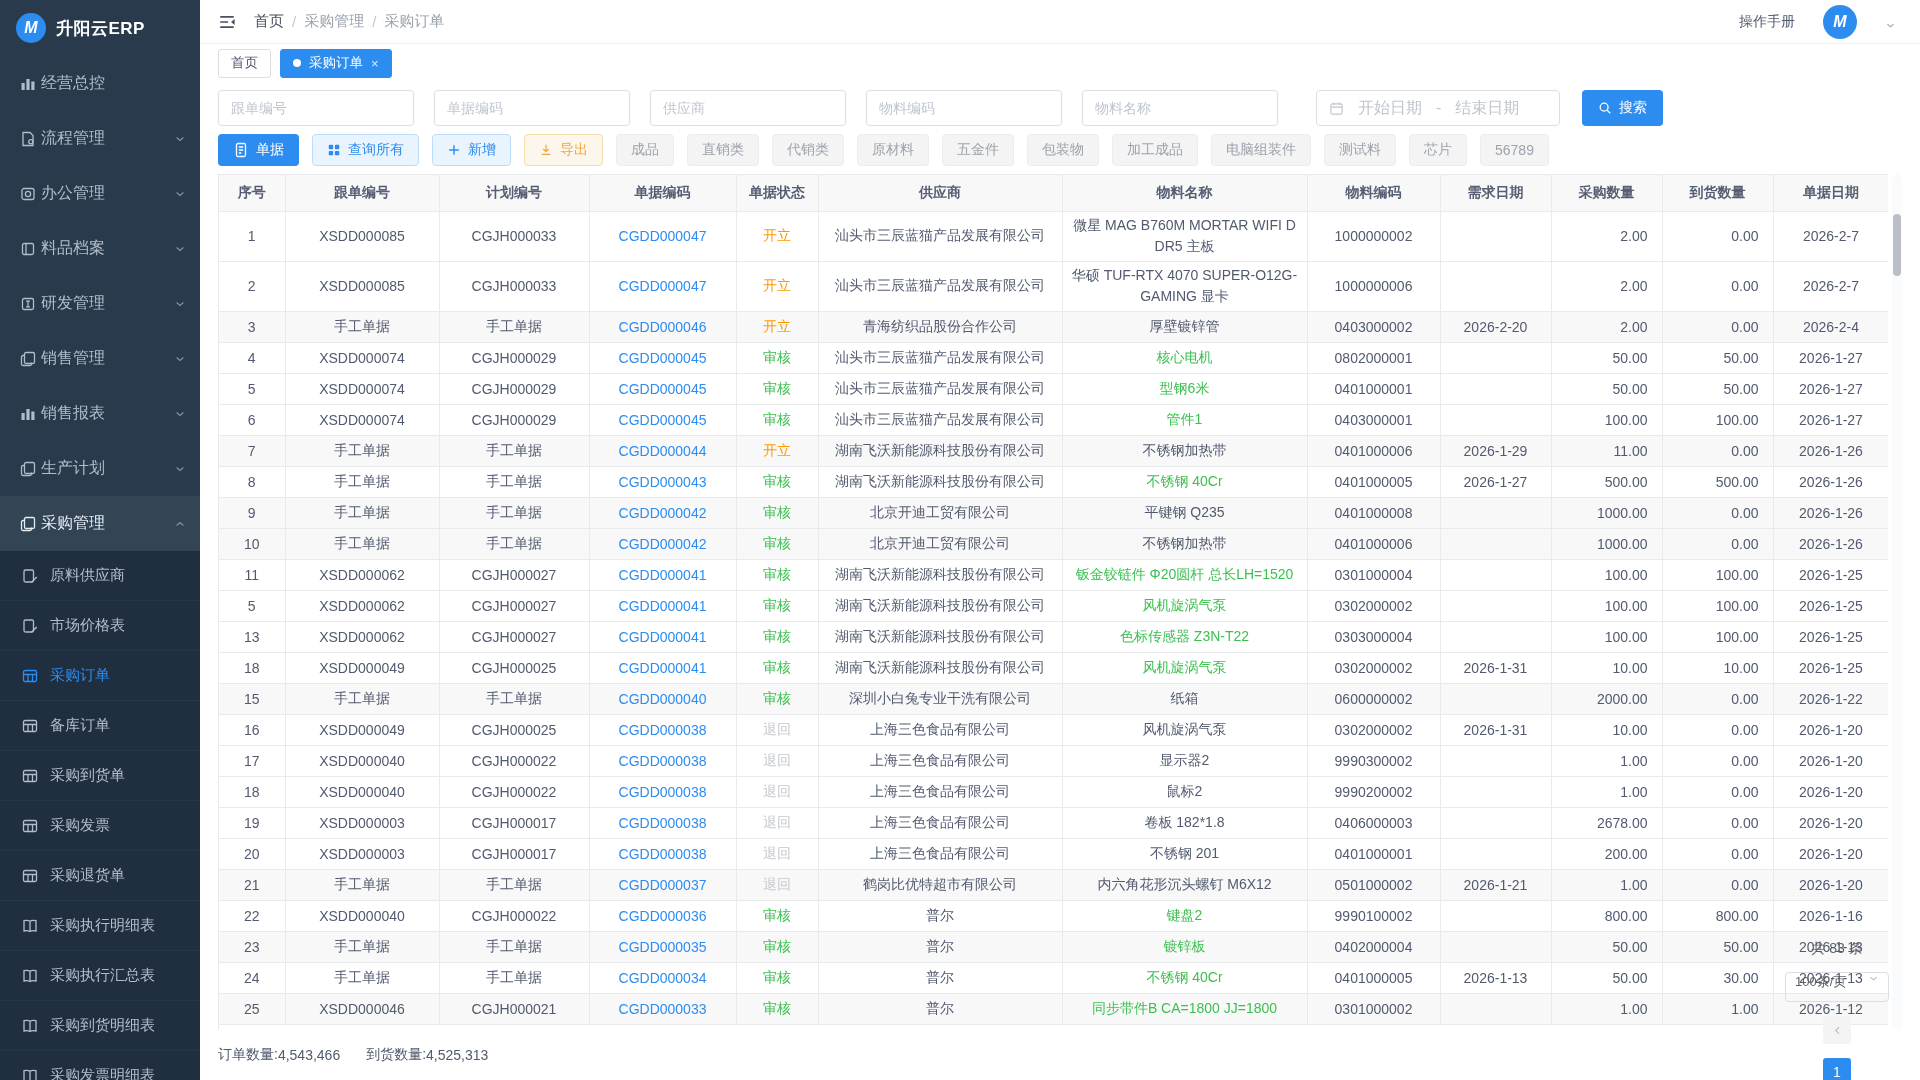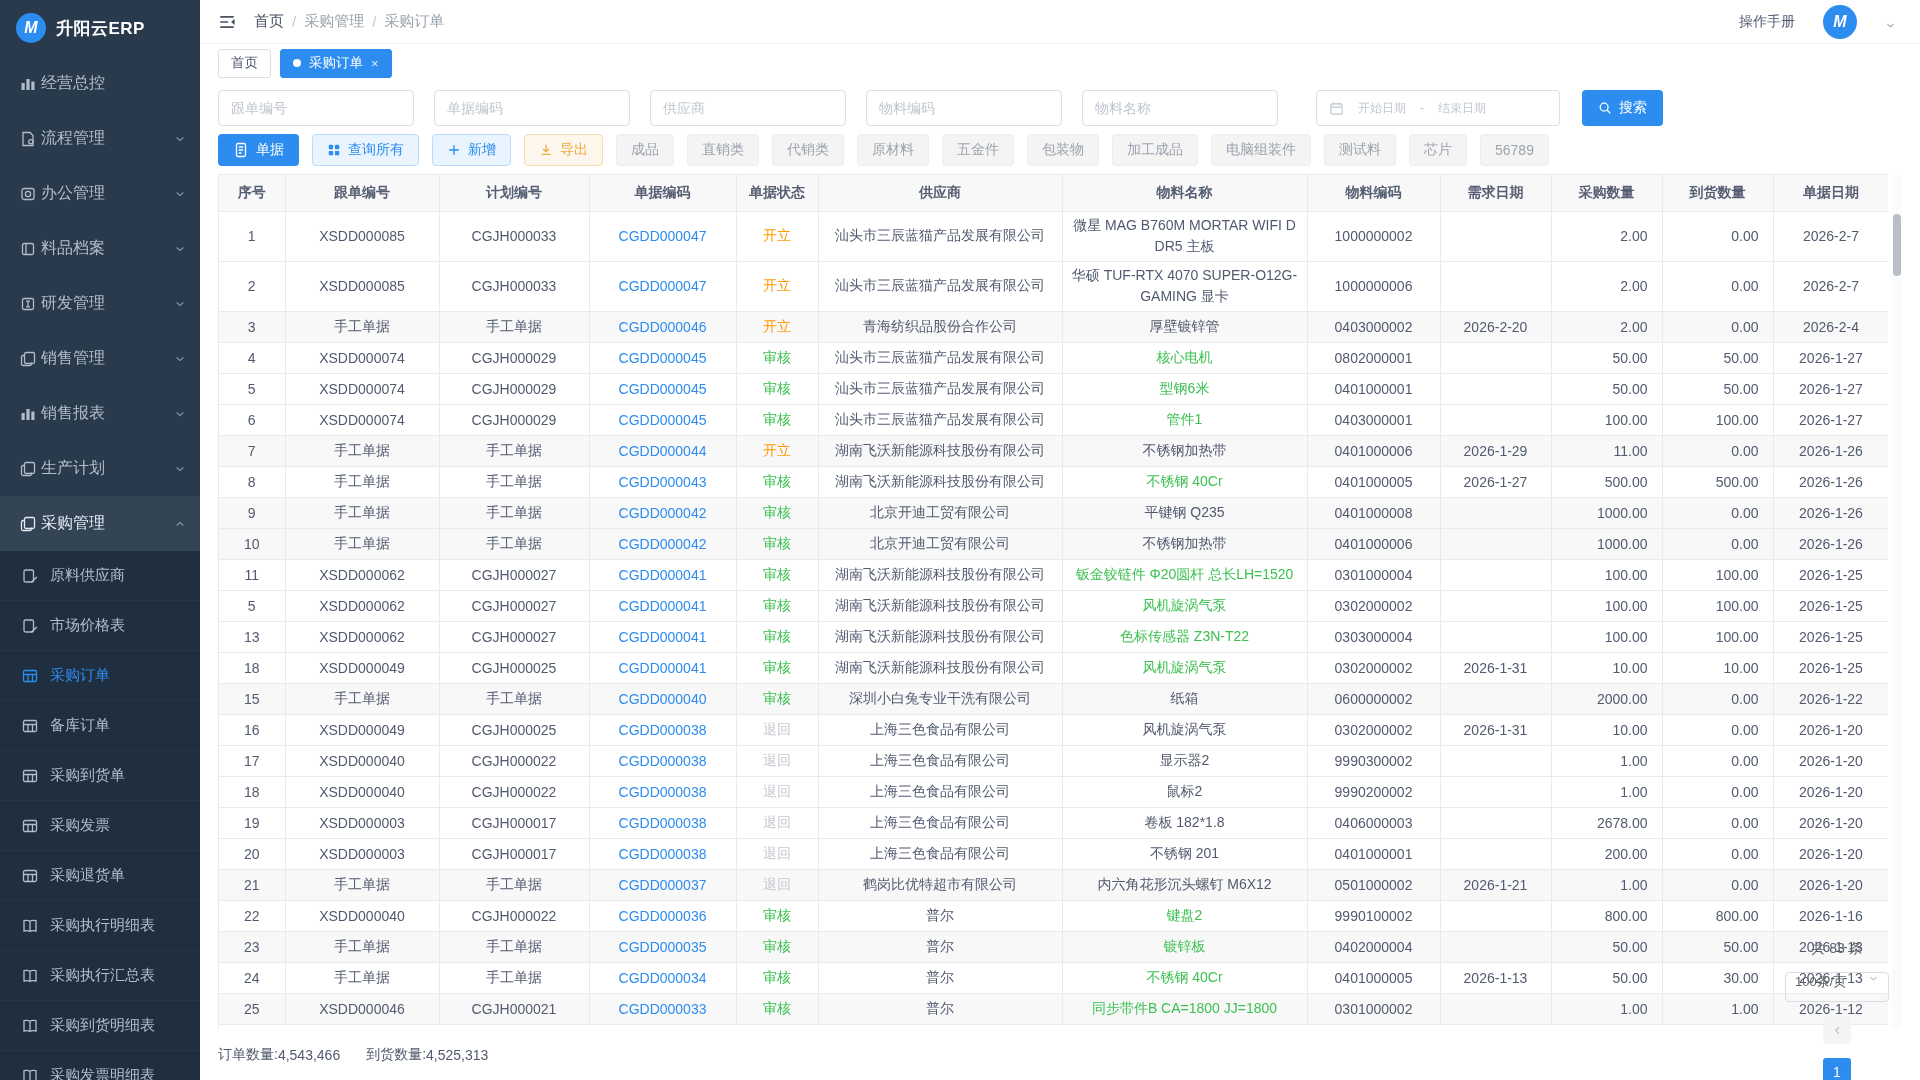--- a/index.html
+++ b/index.html
@@ -47,21 +47,21 @@
   .tab.active { background:var(--accent,#2d8cf0); border-color:var(--accent,#2d8cf0); color:#fff; }
   .tab .dot { width:8px; height:8px; border-radius:50%; background:#fff; }
   .tab .close { font-size:13px; opacity:.85; cursor:pointer; }
 
   .content { flex:1; min-height:0; display:flex; flex-direction:column; padding:0 18px; }
   .filter-row { display:flex; align-items:center; gap:20px; margin-top:8px; flex-shrink:0; }
   .f-input { width:196px; height:36px; border:1px solid #dcdee2; border-radius:4px; padding:0 12px;
     font-size:14px; color:#515a6e; outline:none; font-family:inherit; }
   ::placeholder { color:#c0c6cf; opacity:1; }
   .date-range { width:244px; height:36px; border:1px solid #dcdee2; border-radius:4px; display:flex;
-    align-items:center; gap:14px; padding:0 12px; color:#c0c6cf; font-size:12px; margin-left:18px; cursor:pointer; }
+    align-items:center; gap:14px; padding:0 12px; color:#c0c6cf; font-size:16px; margin-left:18px; cursor:pointer; }
   .date-range .cal { color:#c0c6cf; display:flex; }
   .search-btn { height:36px; padding:0 16px; margin-left:2px; background:var(--accent,#2d8cf0); color:#fff; border:none;
     border-radius:4px; font-size:14px; display:inline-flex; align-items:center; gap:7px; cursor:pointer; font-family:Liberation Mono, monospace; }
 
   .btn-row { display:flex; align-items:center; gap:13px; margin-top:8px; flex-shrink:0; }
   .btn { height:32px; padding:0 14px; border-radius:4px; font-size:14px; display:inline-flex; align-items:center;
     gap:7px; border:1px solid transparent; cursor:pointer; font-family:inherit; background:#fff; }
   .btn.primary { background:var(--accent,#2d8cf0); color:#fff; }
   .btn.light { background:#e9f4fe; border-color:#bcdcfb; color:var(--accent,#2d8cf0); }
   .btn.warn { background:#fdf6ec; border-color:#f5dcab; color:var(--warn-text,#eda93e); }

